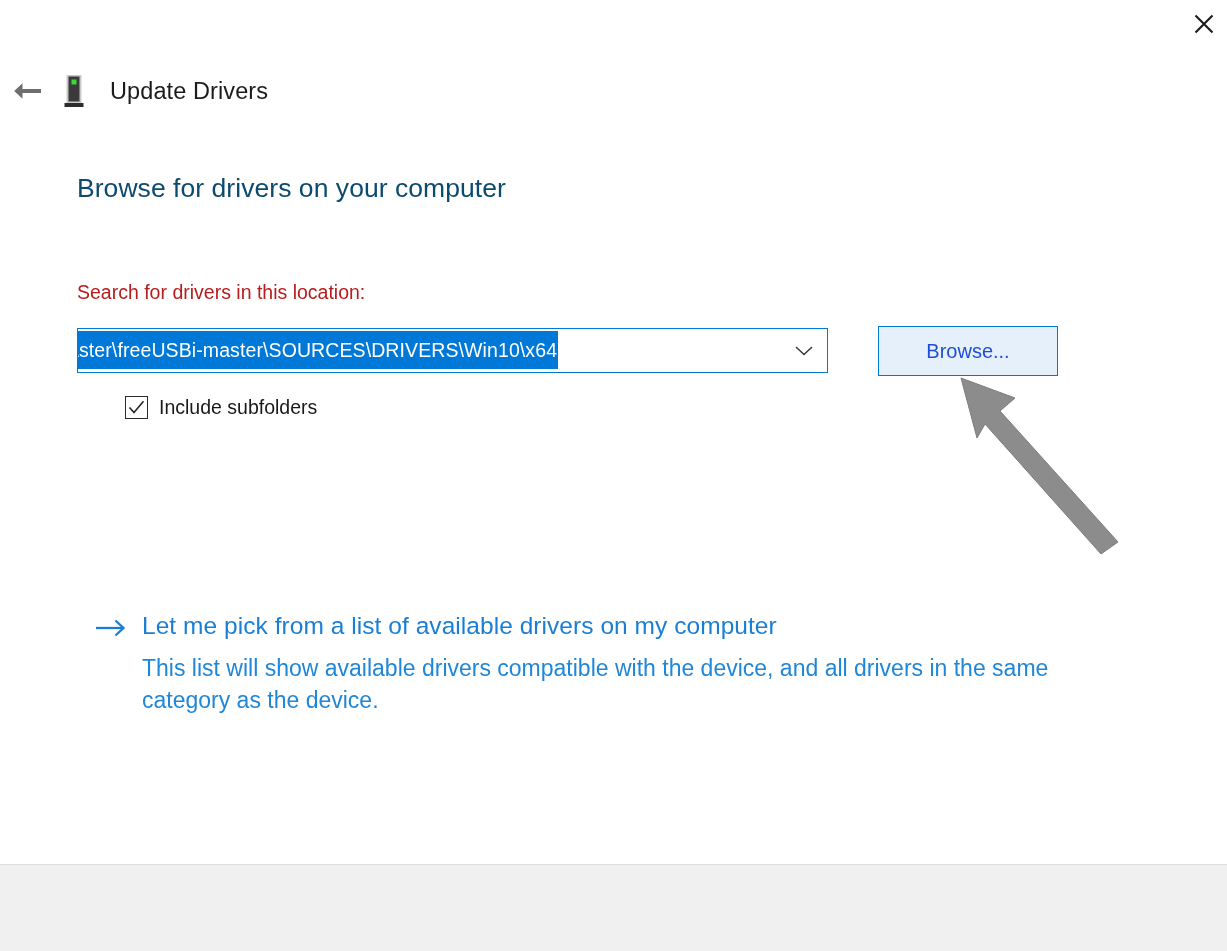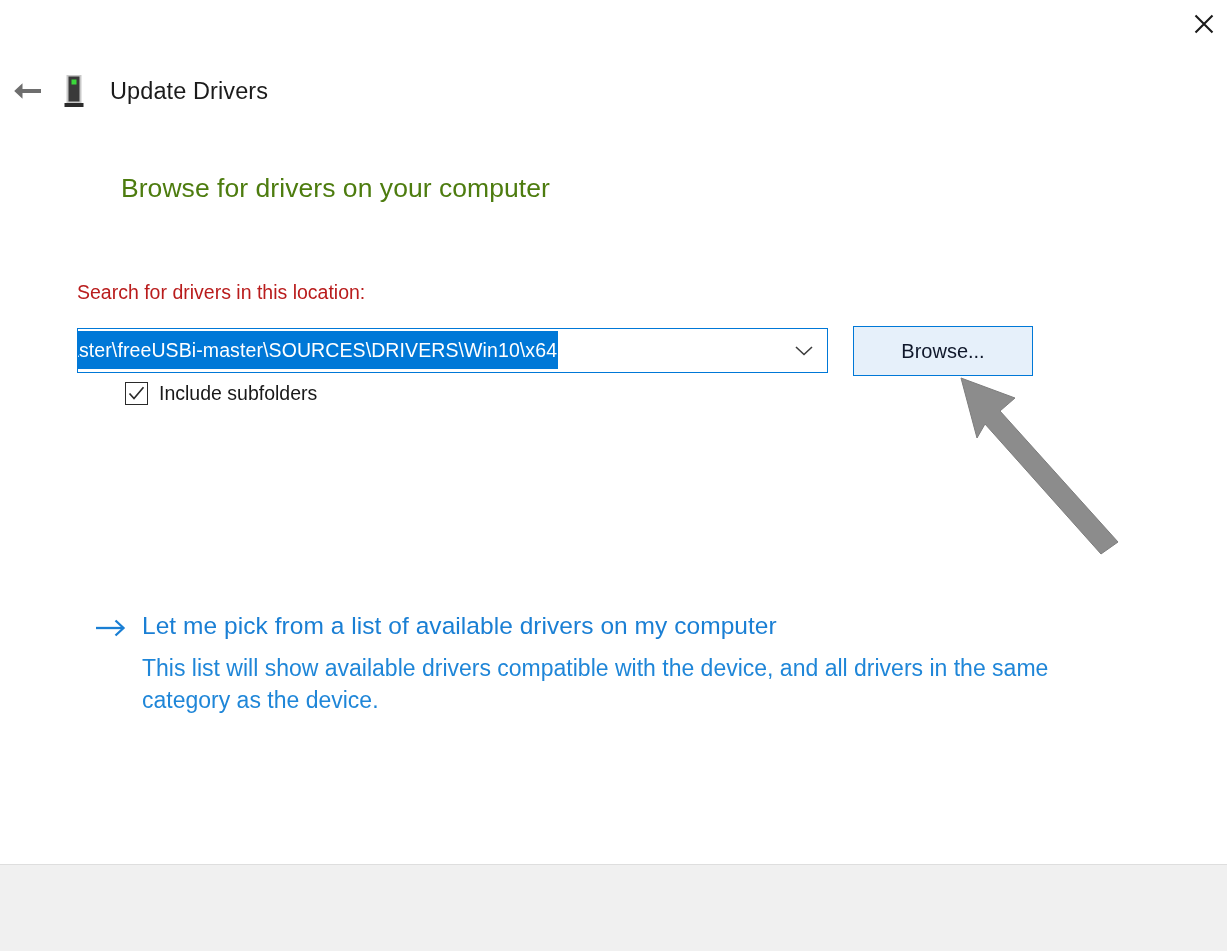--- a/index.html
+++ b/index.html
@@ -69,24 +69,23 @@
     letter-spacing: 0.1px;
     white-space: nowrap;
   }
 
   
   #page-heading {
     position: absolute;
     left: 77px;
     top: 173px;
     font-size: 26.5px;
-    color: #4d7c0f;
+    color: #0c4a6e;
     white-space: nowrap;
     letter-spacing: 0.05px;
-    margin-left: 44px;
   }
 
   
   #search-label {
     position: absolute;
     left: 77px;
     top: 281px;
     font-size: 19.5px;
     color: #b91c1c;
     white-space: nowrap;
@@ -134,41 +133,41 @@
     background: #ffffff;
     display: flex;
     align-items: center;
     justify-content: center;
     cursor: default;
   }
 
   
   #browse-button {
     position: absolute;
-    left: 853px;
+    left: 878px;
     top: 326px;
     width: 180px;
     height: 50px;
     box-sizing: border-box;
     border: 1.4px solid #0078d7;
     background: #e6f0fa;
-    color: #0f172a;
+    color: #1d4ed8;
     font-size: 20px;
     font-family: "Liberation Sans", sans-serif;
     display: flex;
     align-items: center;
     justify-content: center;
     cursor: default;
   }
 
   
   #subfolders-row {
     position: absolute;
     left: 77px;
-    top: 382px;
+    top: 396px;
     display: flex;
     align-items: center;
     cursor: default;
     padding-left: 48px;
   }
   #subfolders-checkbox {
     width: 23px;
     height: 23px;
     box-sizing: border-box;
     border: 1.4px solid #2a2a2a;

